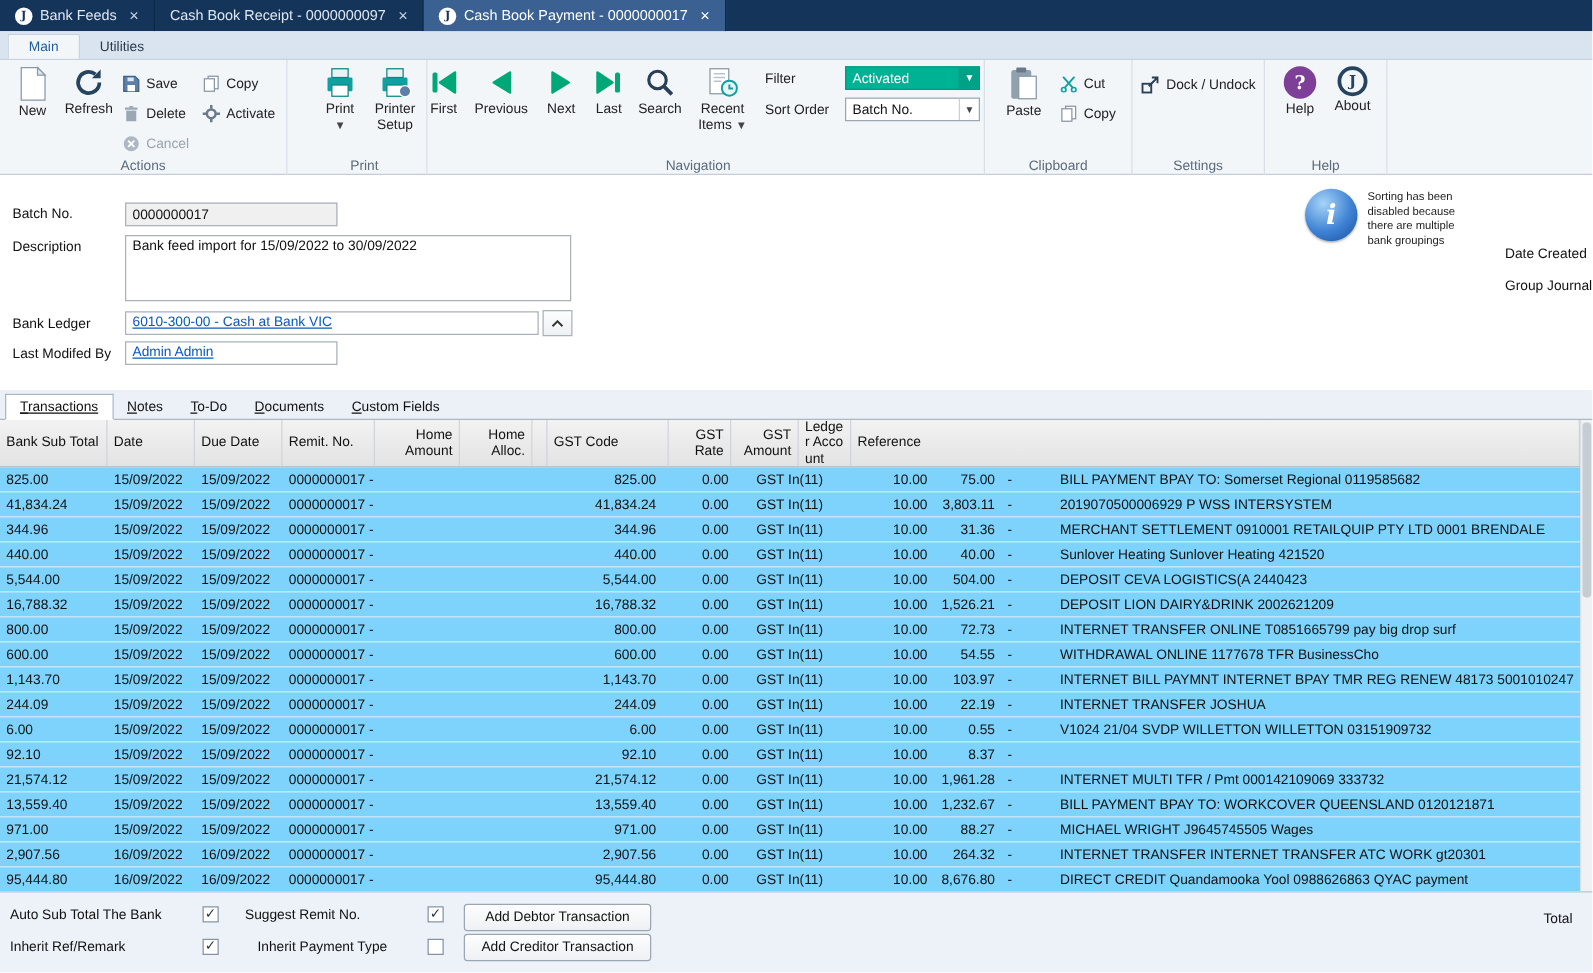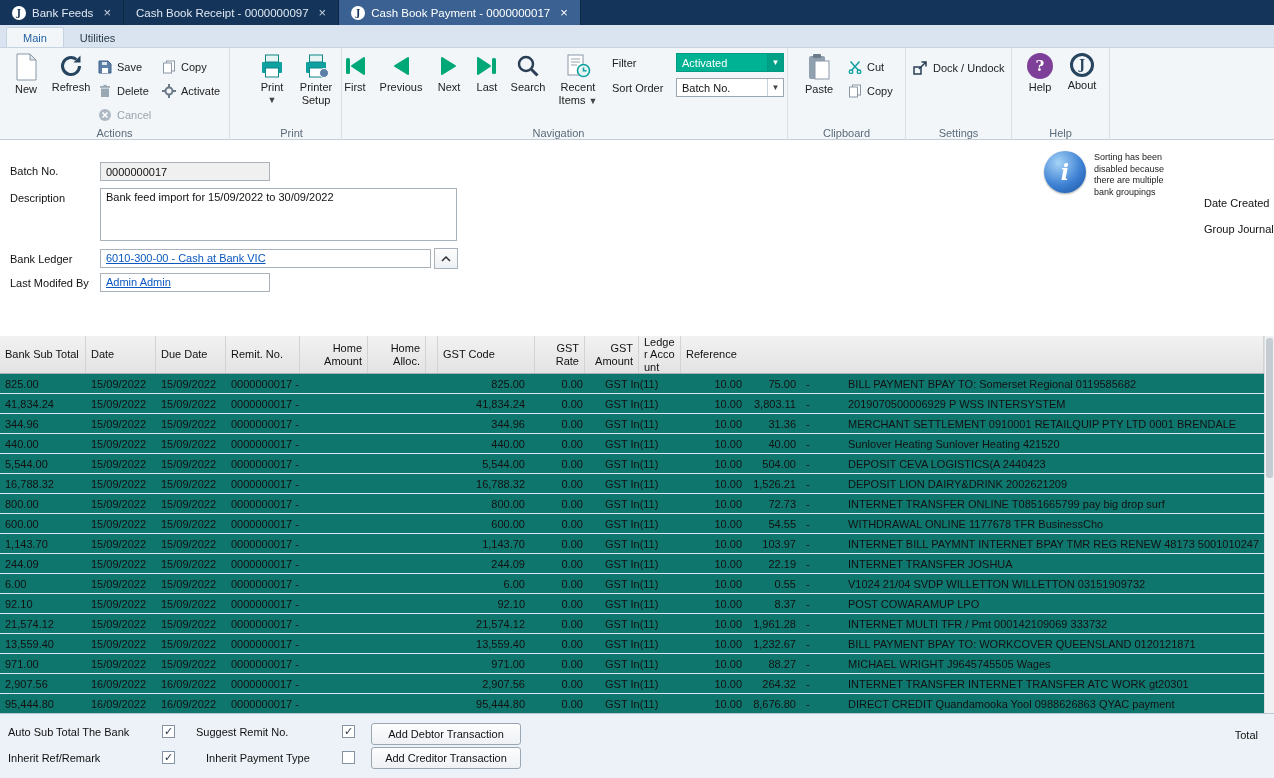--- a/index.html
+++ b/index.html
@@ -55,21 +55,21 @@
   .dtab::first-letter{text-decoration:underline}
   .dtab.active{background:#fff;border:1px solid #a8b8c8;border-bottom:1px solid #fff;margin-bottom:-1px;text-decoration:underline}
 
   
   .grid{position:absolute;top:336px;left:0;width:1264px;height:377px;overflow:hidden;background:#fff}
   .ghrow{display:flex;height:38px;background:linear-gradient(#f2f2f2,#e3e3e3);border-bottom:1px solid #a9b0b7}
   .gcell{padding:0 5px;display:flex;align-items:center;overflow:hidden;white-space:nowrap}
   .ghead{border-right:1px solid #cfd4d9;line-height:1.1;white-space:normal}
   .gcell.r{justify-content:flex-end;text-align:right}
   .gcell.wrap{overflow-wrap:anywhere;word-break:break-all}
-  .grow{display:flex;height:20px;border-bottom:1px solid #d9e7f4;background:#0f766e}
+  .grow{display:flex;height:20px;border-bottom:1px solid #d9e7f4;background:#7dd3fc}
   .vscroll{position:absolute;top:336px;right:0;width:10px;height:377px;background:#f0f1f3;border-left:1px solid #dcdfe3}
   .vthumb{position:absolute;top:2px;left:1px;width:7px;height:140px;background:#c6ccd4;border-radius:3px}
 
   
   .footer{position:absolute;top:713px;left:0;width:1274px;height:65px;background:#edf2f8;border-top:1px solid #b9c6d3}
   .chk{position:absolute;width:13px;height:13px;border:1px solid #8393a3;background:#fff;display:flex;align-items:center;justify-content:center;font-size:11px;color:#2a3a4a}
   .chk .mark{display:none;line-height:1}
   .chk.checked .mark{display:block}
   .fbtn{position:absolute;width:150px;height:22px;background:linear-gradient(#fdfdfd,#eef1f4);border:1px solid #9aa7b3;border-radius:3px;display:flex;align-items:center;justify-content:center;color:#111}
 </style>
@@ -346,20 +346,27 @@
     <div class="flabel" style="left:10px;top:137px">Last Modifed By</div>
     <div class="field" style="left:100px;top:133px;width:170px;height:19px">
       <span class="link">Admin Admin</span>
     </div>
     <div class="infocircle" style="left:1044px;top:11px">i</div>
     <div class="notice" style="left:1094px;top:12px">Sorting has been disabled because there are multiple bank groupings</div>
     <div class="flabel" style="left:1204px;top:57px">Date Created</div>
     <div class="flabel" style="left:1204px;top:83px">Group Journal</div>
   </div>
 
+  <div class="dtabs">
+    <div class="dtab active">Transactions</div>
+    <div class="dtab">Notes</div>
+    <div class="dtab">To-Do</div>
+    <div class="dtab">Documents</div>
+    <div class="dtab">Custom Fields</div>
+  </div>
 
   <div class="grid">
     <div class="ghrow">
         <div class="gcell ghead" style="flex: 0 0 86px;">Bank Sub Total</div>
         <div class="gcell ghead" style="flex: 0 0 70px;">Date</div>
         <div class="gcell ghead" style="flex: 0 0 70px;">Due Date</div>
         <div class="gcell ghead" style="flex: 0 0 74px;">Remit. No.</div>
         <div class="gcell ghead r" style="flex: 0 0 68px;">Home Amount</div>
         <div class="gcell ghead r" style="flex: 0 0 58px;">Home Alloc.</div>
         <div class="gcell ghead" style="flex: 0 0 12px;"></div>
@@ -541,21 +548,20 @@
           <div class="gcell" style="flex: 0 0 70px;">15/09/2022</div>
           <div class="gcell" style="flex: 0 0 74px;">0000000017 - 5</div>
           <div class="gcell" style="flex: 0 0 162px;"></div>
           <div class="gcell r" style="flex: 0 0 68px;">92.10</div>
           <div class="gcell r" style="flex: 0 0 58px;">0.00</div>
           <div class="gcell" style="flex: 0 0 12px;"></div>
           <div class="gcell" style="flex: 0 0 97px;">GST In(11)</div>
           <div class="gcell r" style="flex: 0 0 50px;">10.00</div>
           <div class="gcell r" style="flex: 0 0 54px;">8.37</div>
           <div class="gcell" style="flex: 0 0 42px;">-</div>
-          <div class="gcell" style="flex: 1 1 420px;">POST COWARAMUP LPO</div>
         </div>
         <div class="grow">
           <div class="gcell" style="flex: 0 0 86px;">21,574.12</div>
           <div class="gcell" style="flex: 0 0 70px;">15/09/2022</div>
           <div class="gcell" style="flex: 0 0 70px;">15/09/2022</div>
           <div class="gcell" style="flex: 0 0 74px;">0000000017 - 5</div>
           <div class="gcell" style="flex: 0 0 162px;"></div>
           <div class="gcell r" style="flex: 0 0 68px;">21,574.12</div>
           <div class="gcell r" style="flex: 0 0 58px;">0.00</div>
           <div class="gcell" style="flex: 0 0 12px;"></div>

